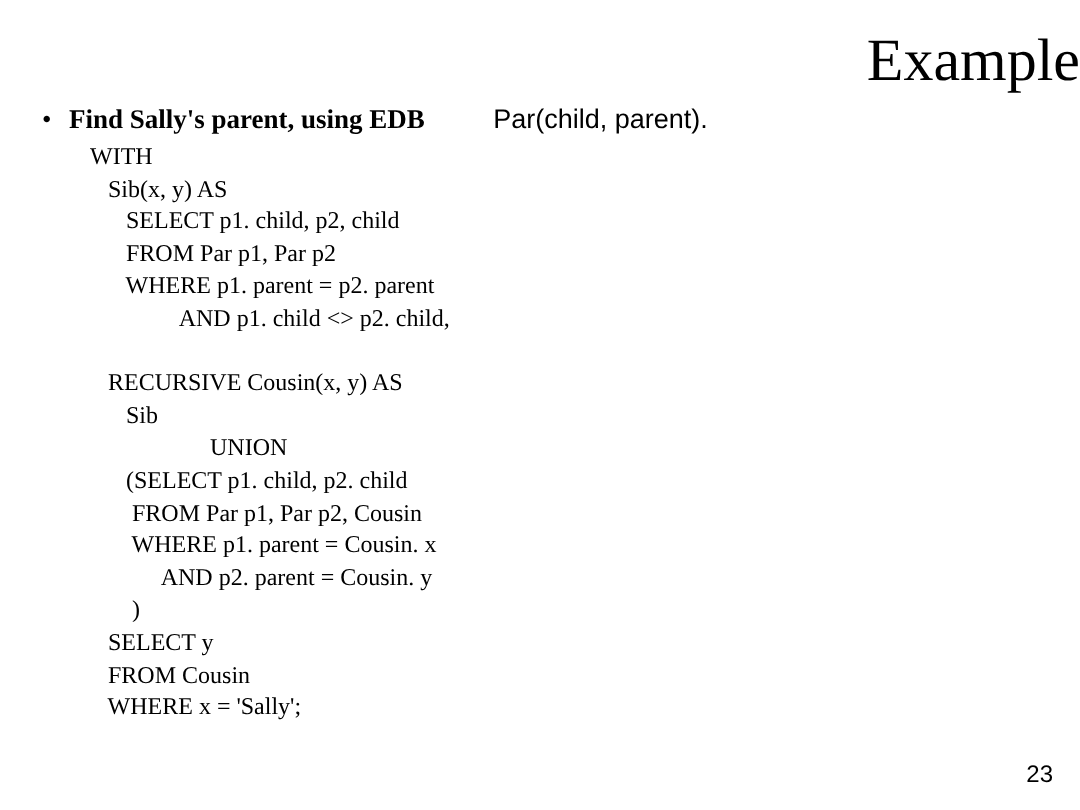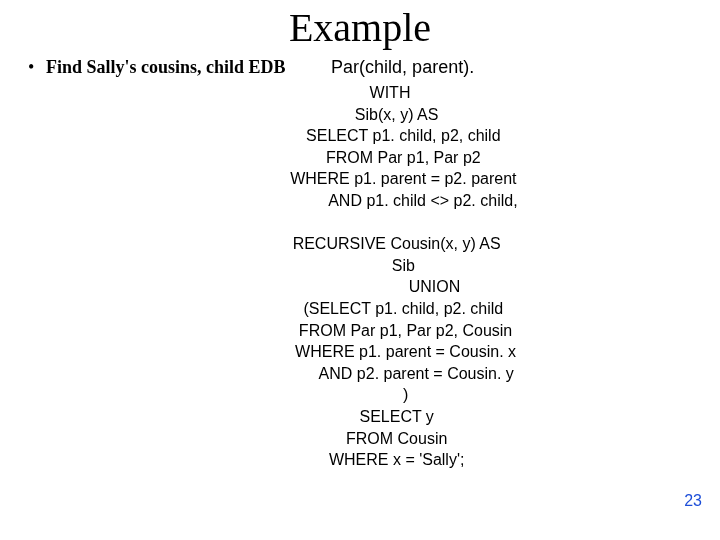--- a/index.html
+++ b/index.html
@@ -8,23 +8,24 @@
     height: 540px;
     background: #ffffff;
     font-family: Arial, Helvetica, sans-serif;
     color: #000;
     position: relative;
     padding: 4px 0 0 0;
   }
   .title {
     font-family: "Times New Roman", Times, serif;
     font-size: 40px;
-    text-align: center;
+    text-align: right;
     font-weight: normal;
     margin-bottom: 6px;
+    margin-top: 12px;
   }
   .content {
     padding-left: 28px;
   }
   .bullet-row {
     display: flex;
     align-items: baseline;
     font-size: 18px;
     margin-bottom: 4px;
   }
@@ -36,46 +37,45 @@
   .prompt {
     font-family: "Times New Roman", Times, serif;
     font-weight: bold;
   }
   .edb {
     font-family: Arial, Helvetica, sans-serif;
     font-weight: normal;
     margin-left: 41px;
   }
   .code {
-    font-family: Liberation Sans, sans-serif;
+    font-family: Liberation Serif, serif;
     font-size: 16px;
     line-height: 1.35;
     white-space: pre;
     padding-left: 32px;
-    text-align: center;
   }
   .pagenum {
     position: absolute;
     right: 18px;
-    bottom: 30px;
+    bottom: 14px;
     font-family: Arial, Helvetica, sans-serif;
     font-size: 16px;
-    color: #1d4ed8;
+    color: #000000;
   }
 </style>
 </head>
 <body>
 
 <div class="title">Example</div>
 
 <div class="content">
   <div class="bullet-row">
     <span class="bullet">•</span>
     <span>
-      <span class="prompt">Find Sally's cousins, child EDB </span><span class="prompt edb">Par(child, parent).</span>
+      <span class="prompt">Find Sally's parent, using EDB </span><span class="prompt edb">Par(child, parent).</span>
     </span>
   </div>
   <div class="code" id="code-block">WITH
    Sib(x, y) AS
       SELECT p1. child, p2, child
       FROM Par p1, Par p2
       WHERE p1. parent = p2. parent
                AND p1. child &lt;&gt; p2. child,
 
    RECURSIVE Cousin(x, y) AS

